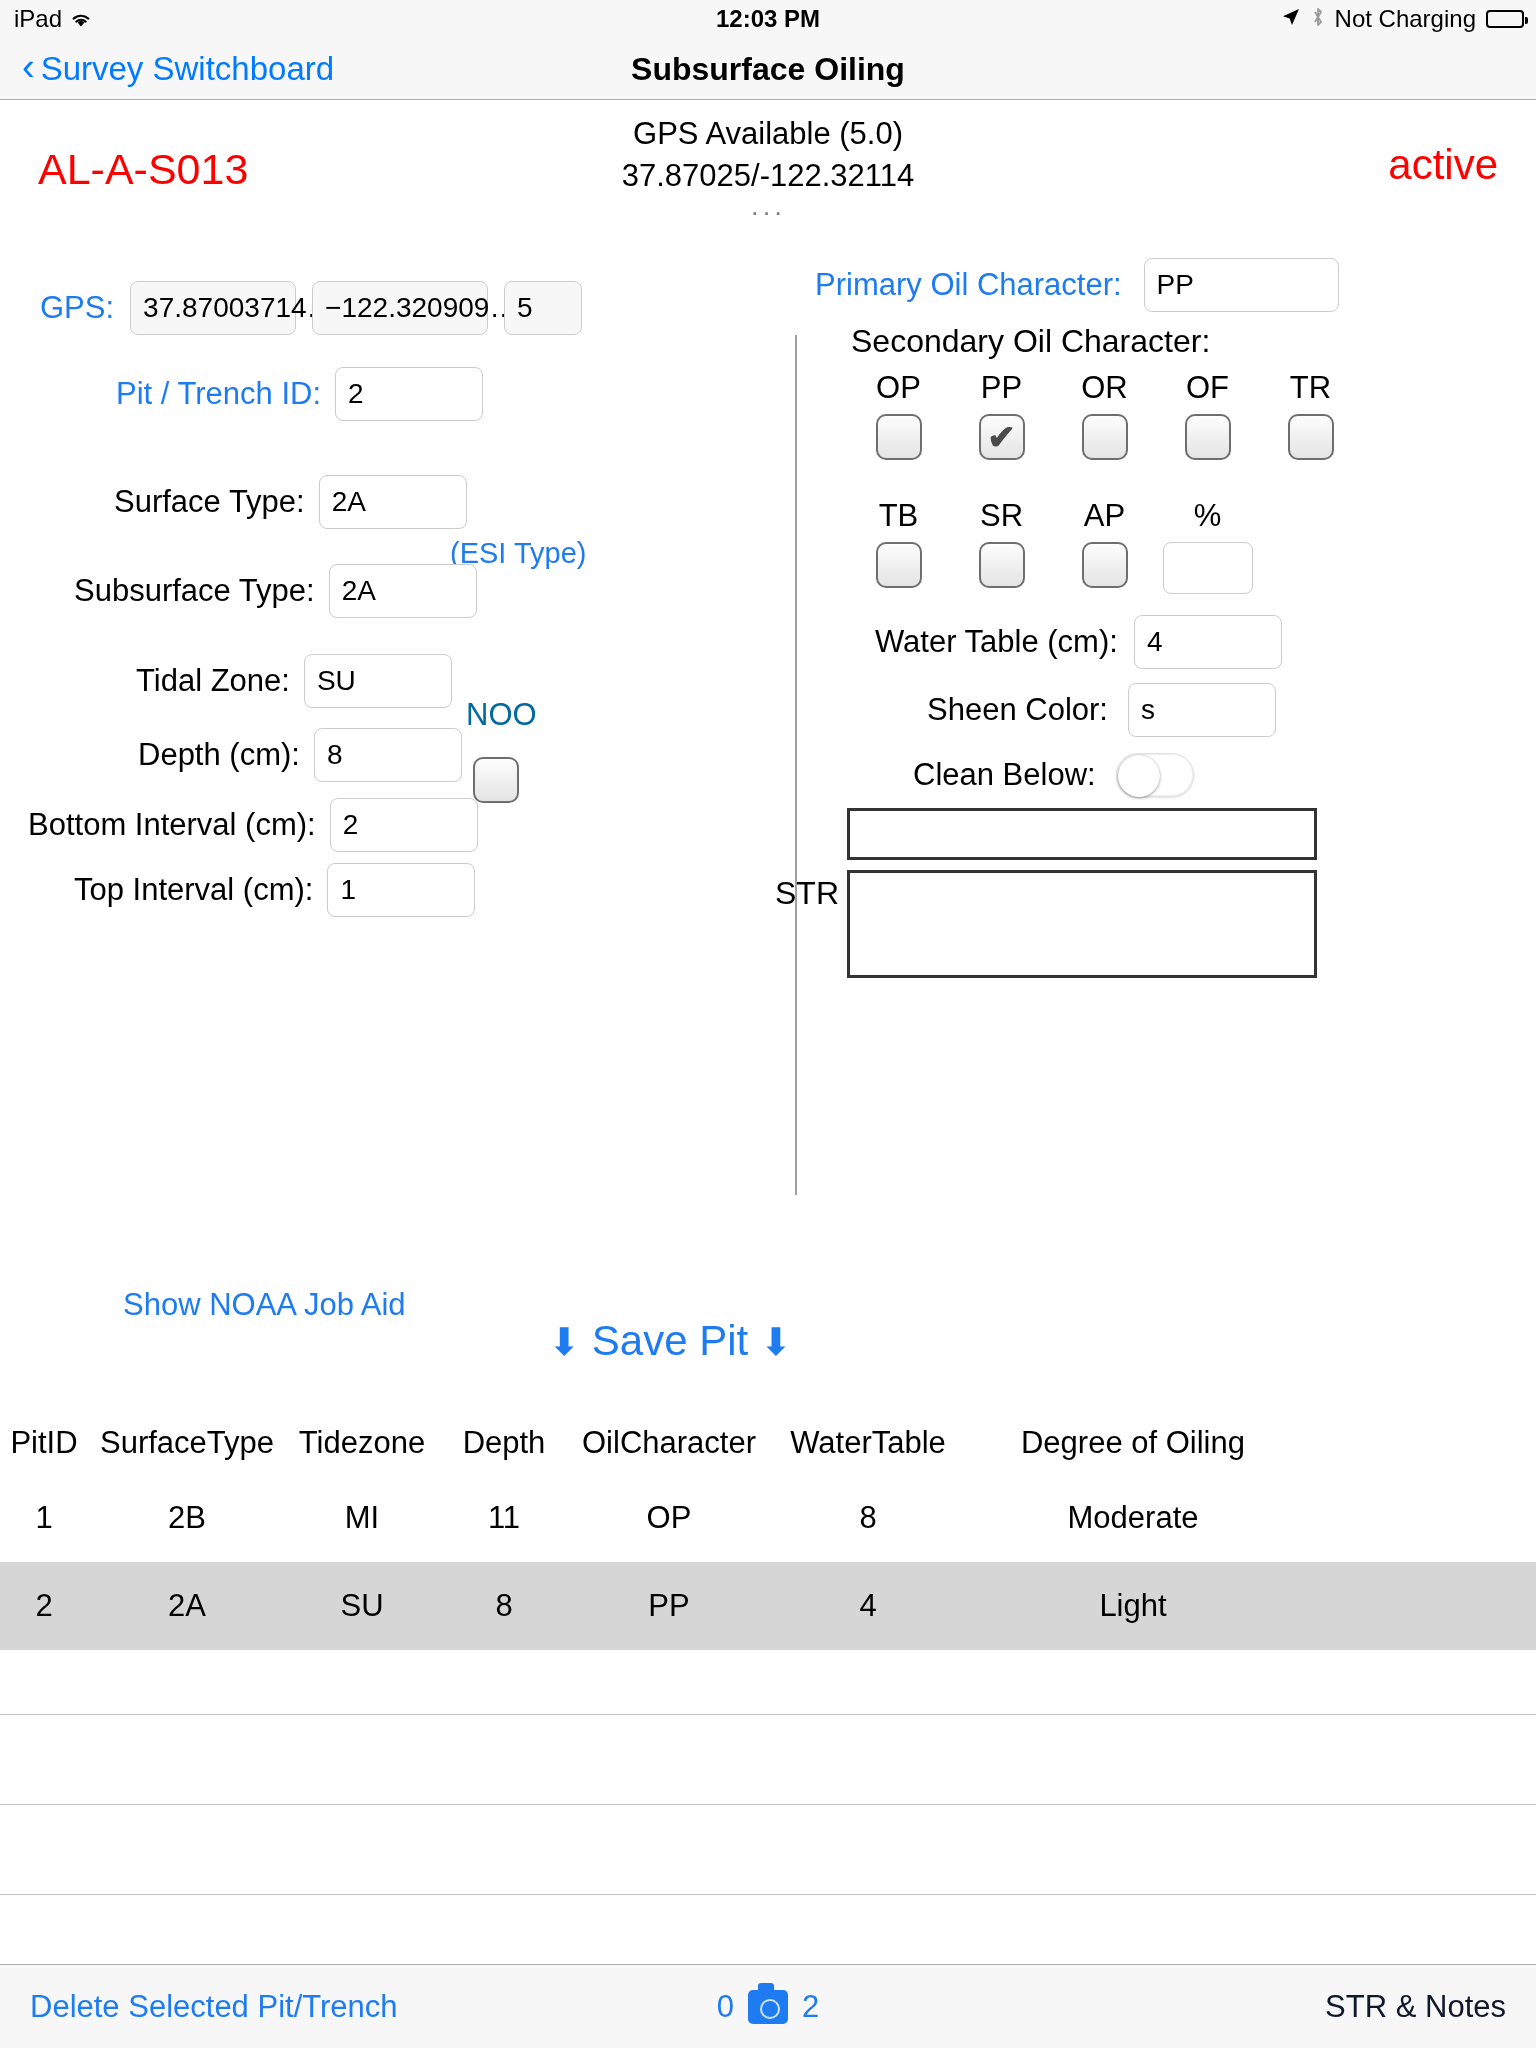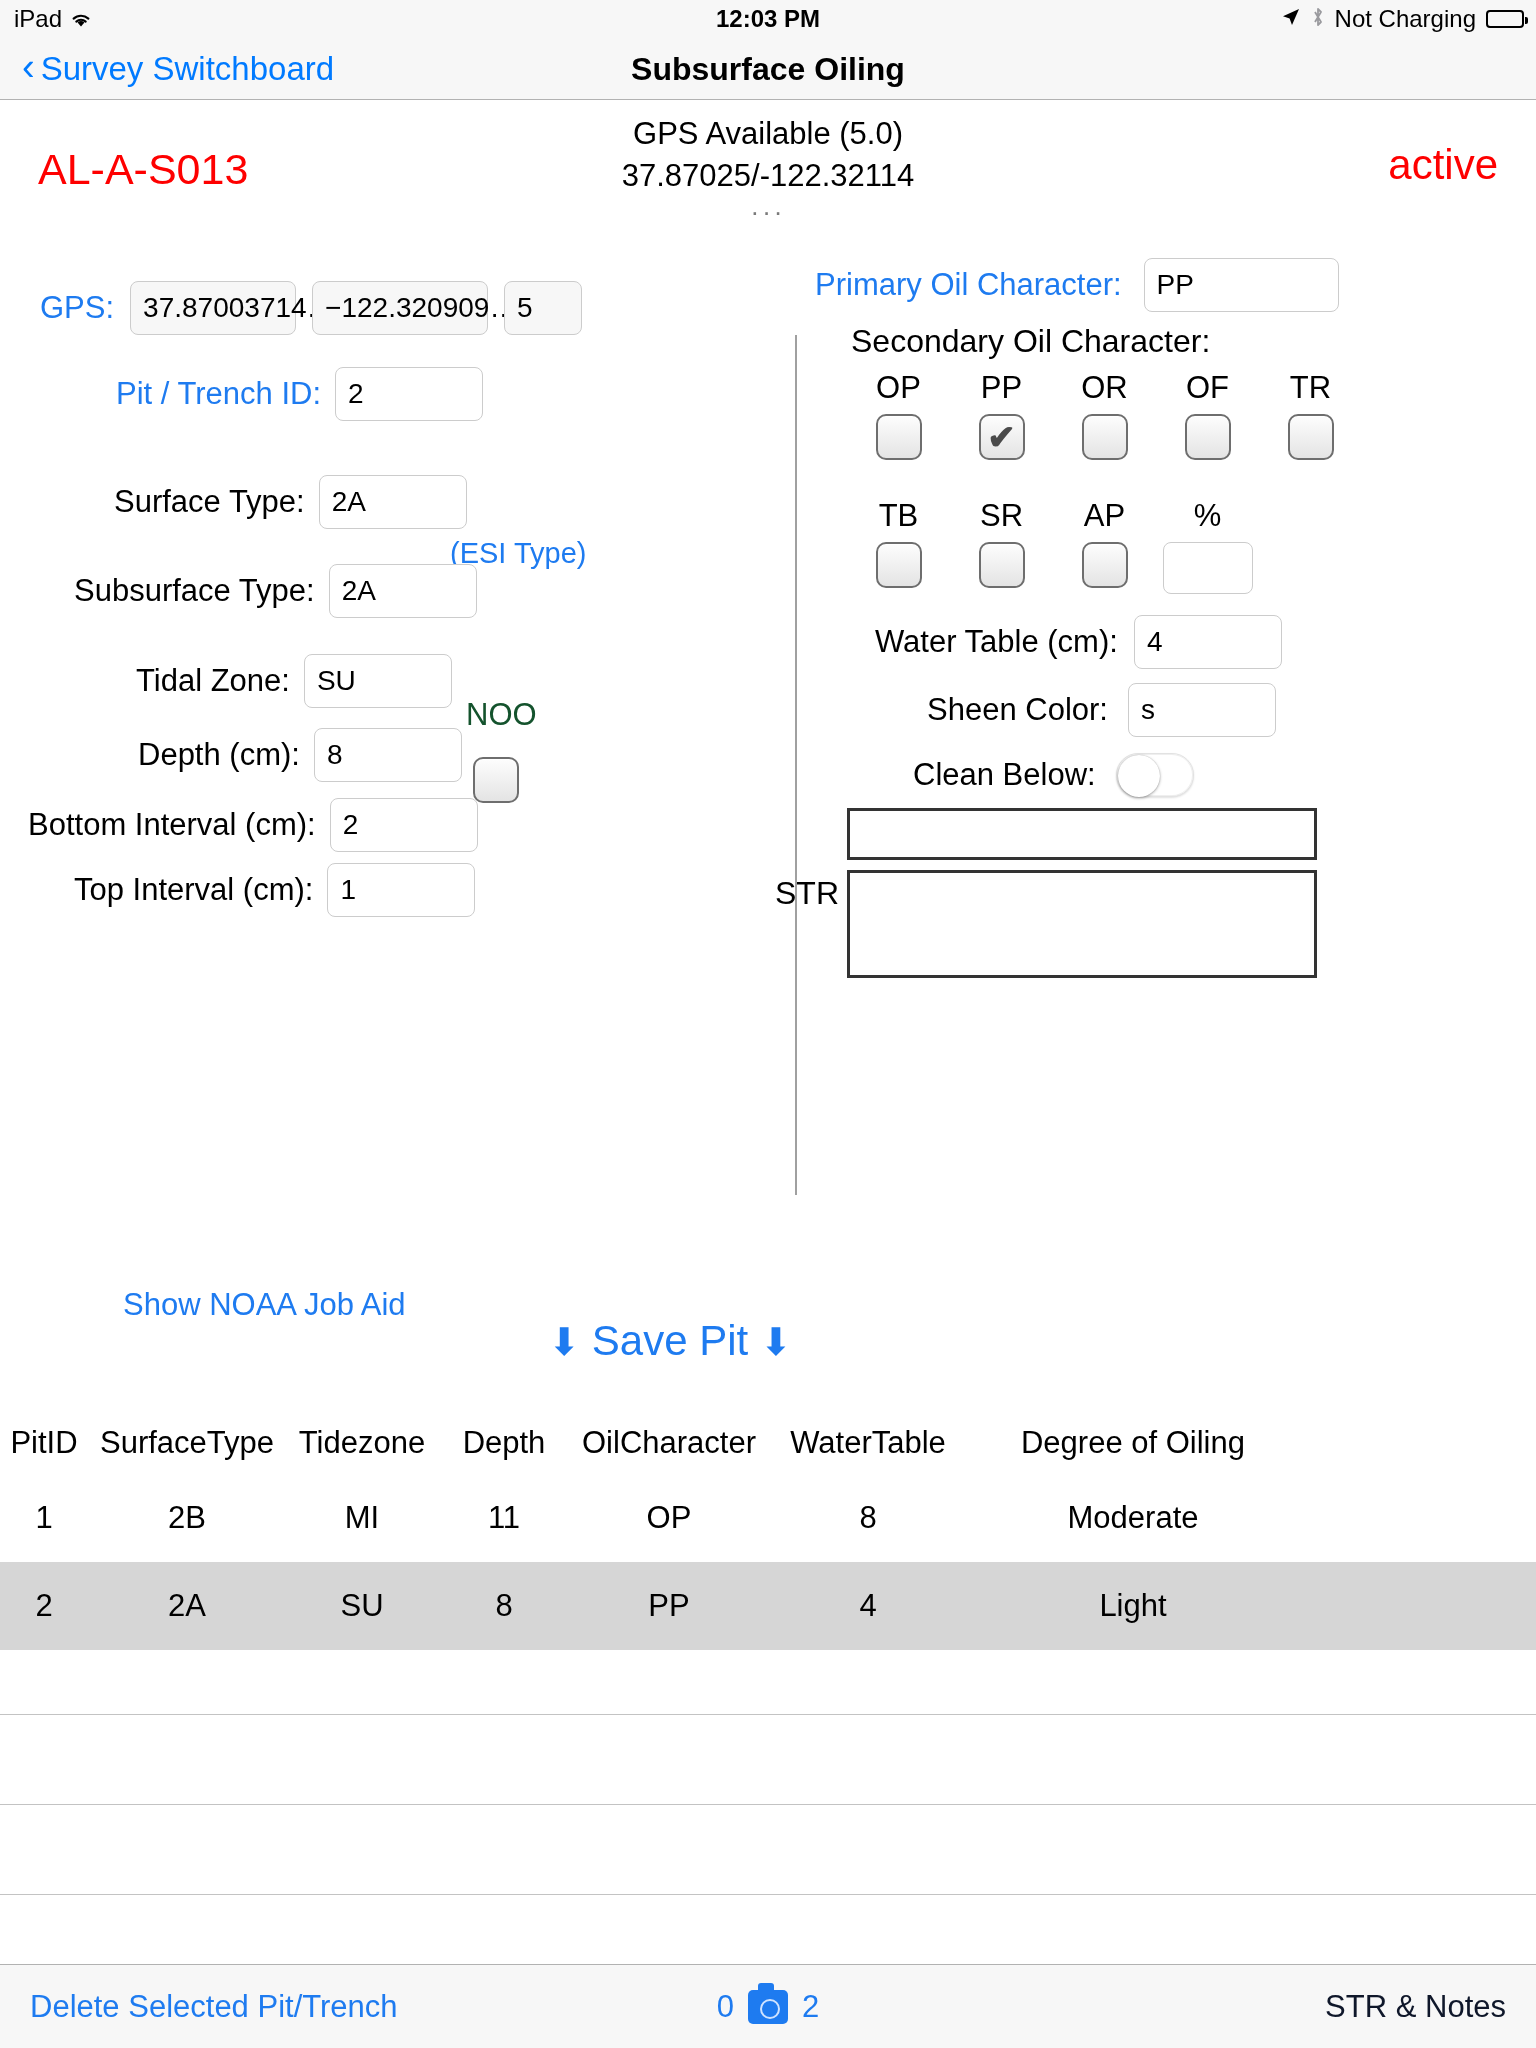--- a/index.html
+++ b/index.html
@@ -98,21 +98,21 @@
   .r-bot   { left: 28px;  top: 573px; gap: 14px; }
   .r-top   { left: 74px;  top: 638px; gap: 14px; }
 
   .w-gps1 { width: 166px; }
   .w-gps2 { width: 176px; }
   .w-gps3 { width: 78px;  }
   .w-std  { width: 148px; }
 
   
   .noo-wrap { position: absolute; left: 466px; top: 472px; text-align: center; width: 60px;}
-  .noo-lbl { font-size: 31px; color: #14532d; margin-bottom: 24px; }
+  .noo-lbl { font-size: 31px; color: #0369a1; margin-bottom: 24px; }
 
   
   .cbx {
     width: 46px; height: 46px; border-radius: 10px;
     border: 2px solid #6e6e6e;
     background: linear-gradient(#fdfdfd, #e4e4e4);
     box-shadow: inset 0 1px 0 #fff;
     display: flex; align-items: center; justify-content: center;
     margin: 0 auto; cursor: pointer;
   }

